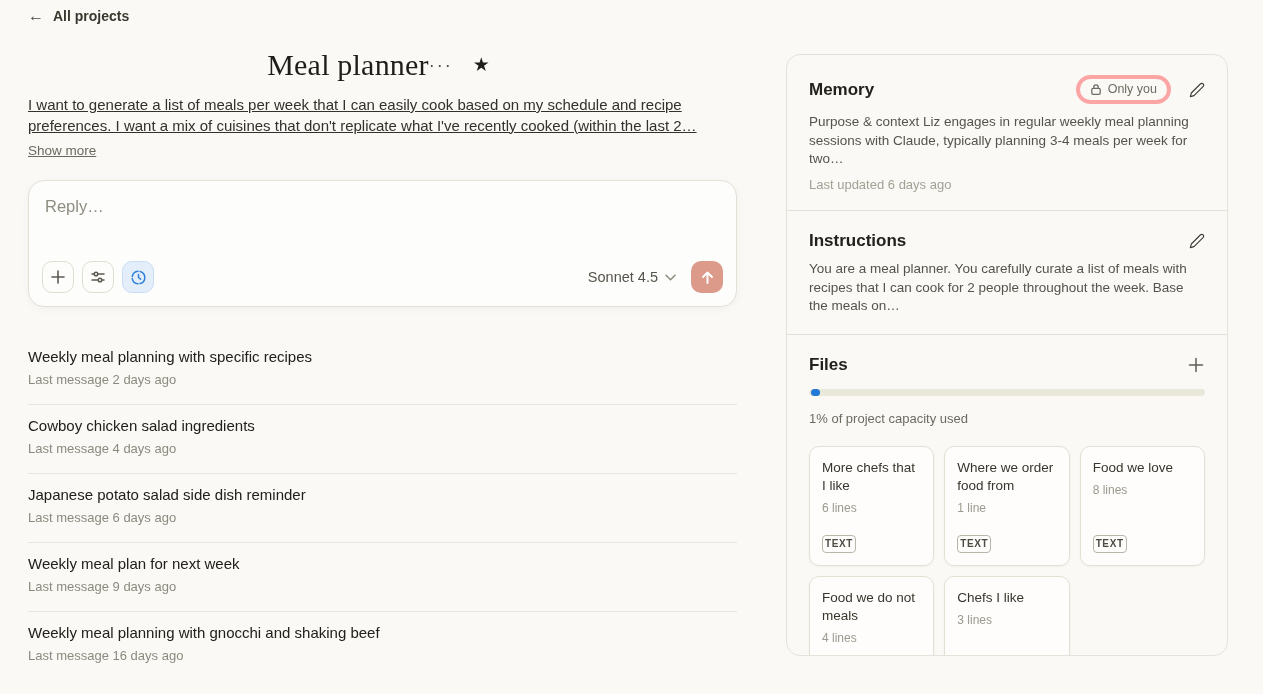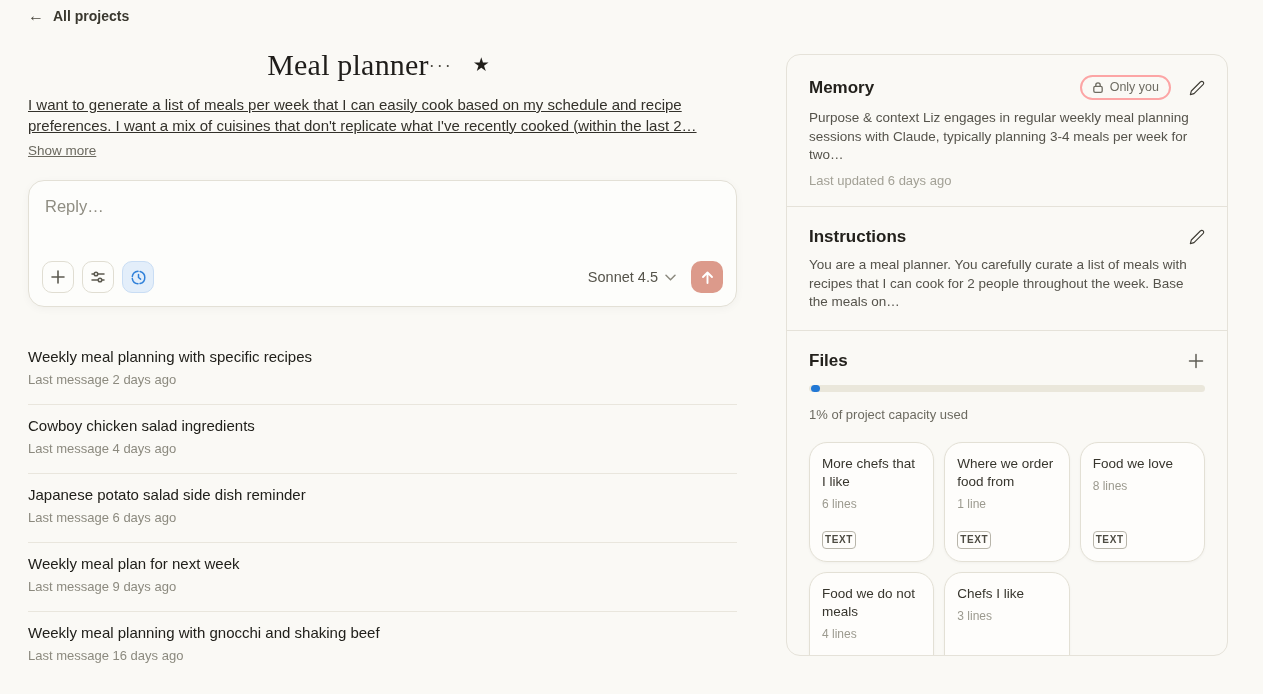--- a/index.html
+++ b/index.html
@@ -87,41 +87,41 @@
     background:#faf9f5; border:1px solid #e5e2d9; border-radius:14px;
     overflow:hidden;
   }
   .section { padding:20px 22px 18px; border-bottom:1px solid #e5e2d9; }
   .section:last-child { border-bottom:none; }
   .sec-head { display:flex; align-items:center; }
   .sec-title { font-size:17px; font-weight:700; color:#23211c; }
   .sec-head .flex-spacer { flex:1; }
   .privacy-badge {
     display:inline-flex; align-items:center; gap:6px;
-    border:2px solid #fca5a5; border-radius:999px; padding:3px 10px 4px;
+    border:4px solid #fca5a5; border-radius:999px; padding:3px 10px 4px;
     font-size:12.5px; color:#6e6c62; background:transparent; cursor:pointer;justify-content:flex-end;
   }
   .icon-btn { background:none; border:none; color:#3f3d35; cursor:pointer; padding:0; margin-left:18px; }
   .sec-body { margin-top:9px; font-size:13.5px; line-height:1.38; color:#55534b; max-width:398px; }
   .sec-updated { margin-top:8px; font-size:13px; color:#a3a196; }
 
   .progress-track {
     margin-top:14px; height:7px; border-radius:4px; background:#eae7db;
     position:relative; overflow:hidden;
   }
   .progress-fill {
     position:absolute; left:2px; top:0; height:7px; width:9px;
     border-radius:4px; background:#2278d5;
   }
   .capacity { margin-top:15px; font-size:13px; color:#6d6b61; }
 
   .file-grid { margin-top:20px; display:grid; grid-template-columns:repeat(3,1fr); gap:10px; }
   .file-card {
     position:relative; height:120px; padding:12px;
-    background:#fefdfb; border:1px solid #e3e0d5; border-radius:18px;
+    background:#fefdfb; border:1px solid #e3e0d5; border-radius:10px;
     box-shadow:0 1px 3px rgba(0,0,0,.04); cursor:pointer;
   }
   .file-name { font-size:13.5px; line-height:1.35; color:#37352d; }
   .file-meta { margin-top:6px; font-size:12px; color:#9c9a8f; }
   .file-type {
     position:absolute; left:12px; bottom:12px;
     border:1px solid #b8b5aa; border-radius:4px; padding:2px 2px 3px;
     font-size:10px; font-weight:600; letter-spacing:.6px; color:#4e4c43;
   }
 </style>

